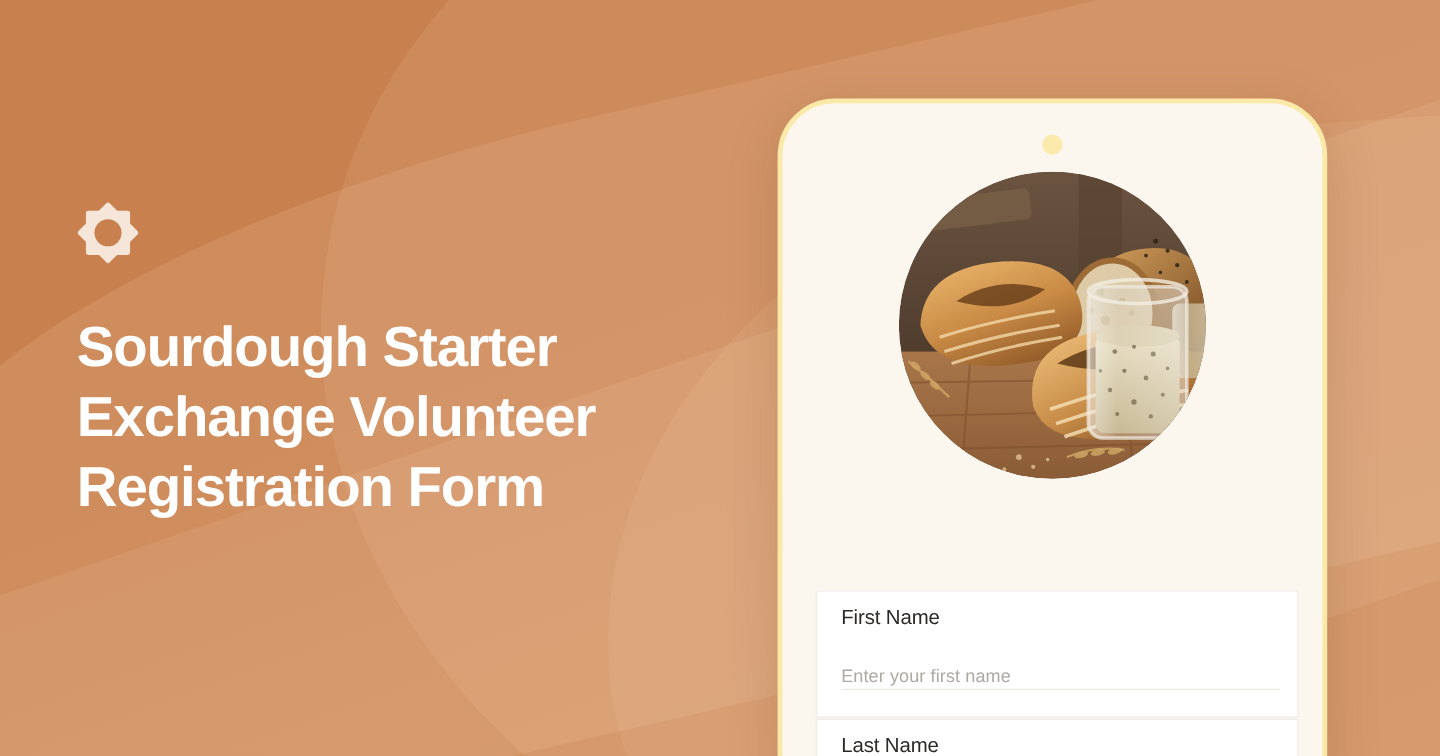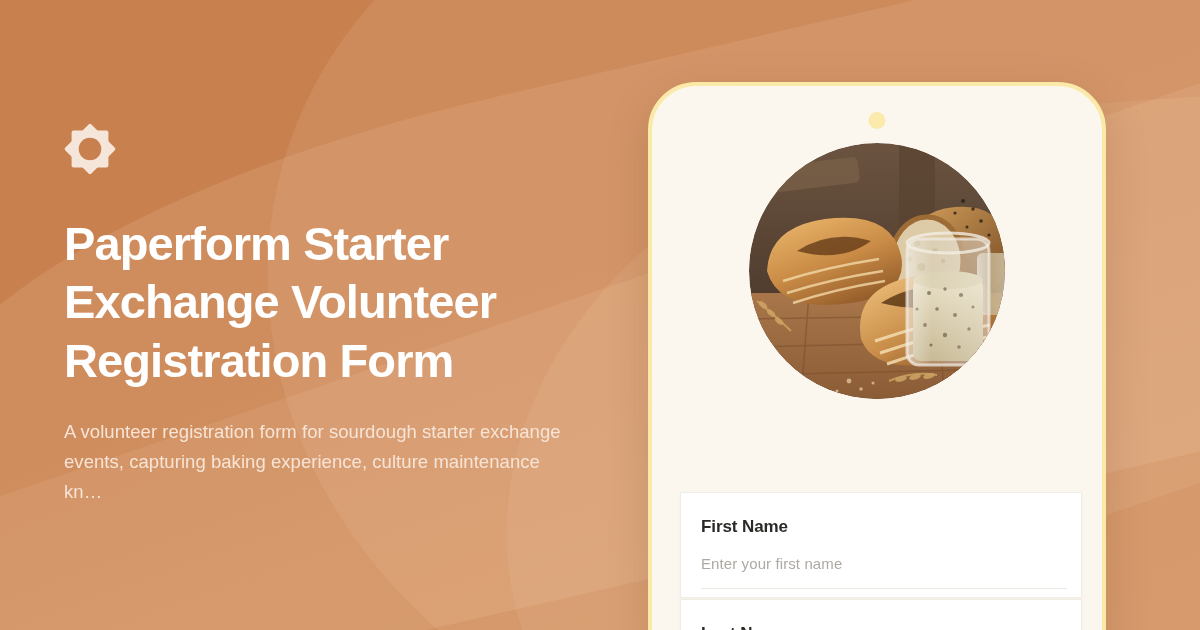--- a/index.html
+++ b/index.html
@@ -89,27 +89,27 @@
   }
   .field-card {
     position:absolute; left:28px; width:402px;
     background:#FFFFFF;
     border:1px solid #F0EDE6;
     box-shadow:0 1px 3px rgba(60,40,20,0.045);
   }
   .field-card.one { top:406px; height:106px; }
   .field-card.two { top:513px; height:106px; }
   .field-label {
-    position:absolute; left:20px; top:24px;
-    font-size:17px; font-weight:700; color:#2C2A27; letter-spacing:-0.1px;
+    position:absolute; left:20px; top:12px;
+    font-size:17px; font-weight:400; color:#2C2A27; letter-spacing:-0.1px;
   }
   .field-input {
     position:absolute; left:20px; right:14px; top:62px;
     font-size:15px; color:#ADA9A3; letter-spacing:0.1px;
-    padding-bottom:16px;
+    padding-bottom:2px;
     border-bottom:1px solid #EDEAE3;
   }
 </style>
 </head>
 <body>
 
 <div id="stage">
 
   <div class="bg-layer bg-base"></div>
   <div class="bg-swoosh"></div>
@@ -127,22 +127,21 @@
             <circle cx="26" cy="26" r="11.3" fill="#000"></circle>
           </mask>
         </defs>
         <g mask="url(#pf-mask)" fill="#F6E6DA">
           <rect x="7.6" y="7.6" width="36.8" height="36.8" rx="2"></rect>
           <rect x="7.6" y="7.6" width="36.8" height="36.8" rx="2" transform="rotate(45 26 26)"></rect>
         </g>
       </svg>
     </div>
 
-    <h1 class="headline">Paperform Starter Exchange Volunteer Registration Form</h1>
-    <p class="subtext">A volunteer registration form for sourdough starter exchange events, capturing baking experience, culture maintenance kn…</p>
+    <h1 class="headline">Sourdough Starter Exchange Volunteer Registration Form</h1>
   </div>
 
   <div class="device">
 
     <div class="camera-dot"></div>
 
     <div class="hero-photo">
       <svg viewBox="0 0 256 256" width="256" height="256">
         <defs>
           <clipPath id="circ">

